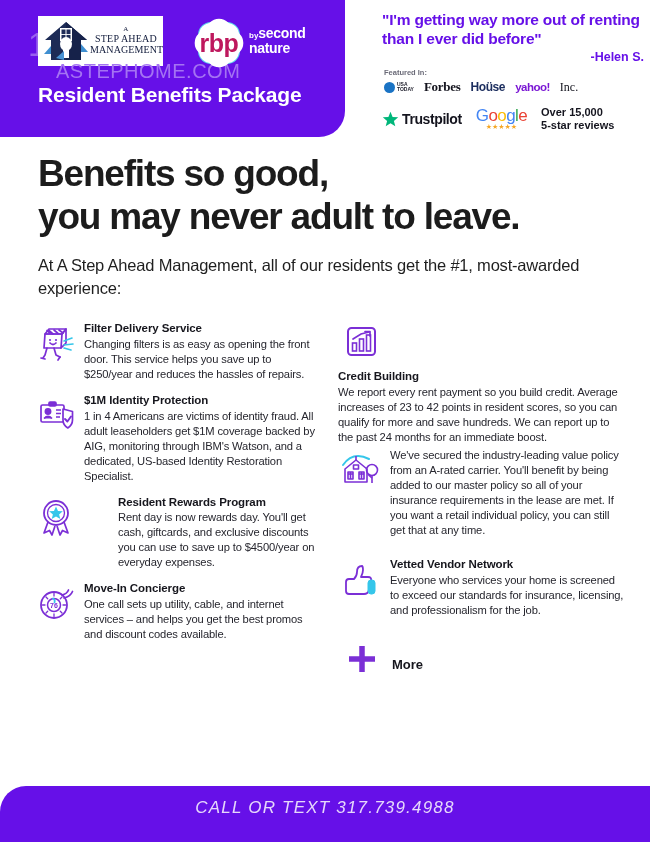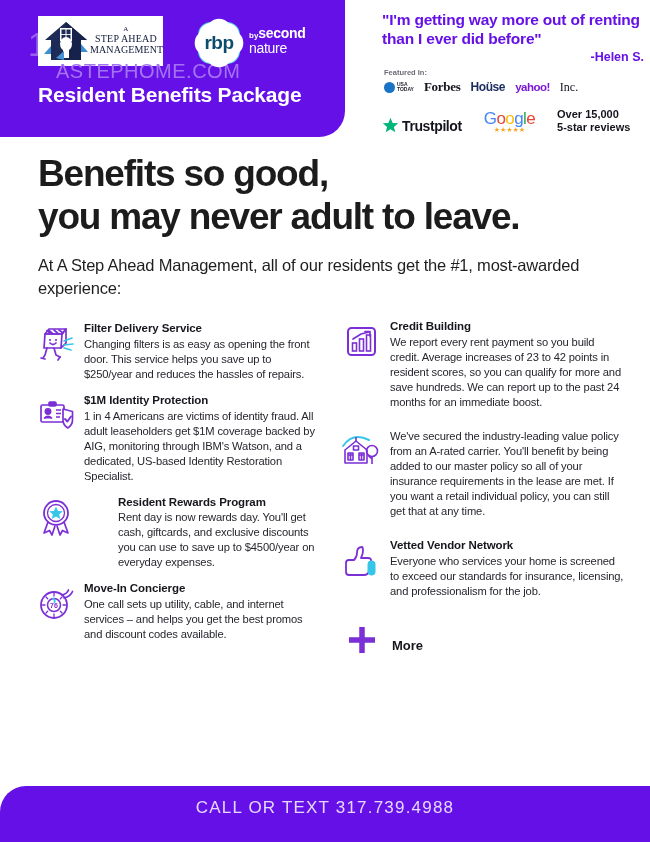--- a/index.html
+++ b/index.html
@@ -49,30 +49,30 @@
   .logo-words .l2 { font-size: 10px; letter-spacing: .2px; margin-top: 1px; }
   .logo-words .l3 { font-size: 10px; letter-spacing: .1px; margin-top: 1px; }
 
   .rbp-badge {
     position: absolute; left: 192px; top: 16px;
     width: 54px; height: 54px; z-index: 5;
   }
   .rbp-badge .rbp-label {
     position: absolute; left: 0; top: 0; width: 54px; height: 54px;
     display: flex; align-items: center; justify-content: center;
-    font-size: 19px; font-weight: 700; color: #0c4a6e;
+    font-size: 25px; font-weight: 700; color: #be185d;
     letter-spacing: -0.5px;
   }
   .by-second-nature {
     position: absolute; left: 249px; top: 25px; z-index: 5;
     color: #fff; line-height: 1.02;
   }
   .by-second-nature .by { font-size: 8px; font-weight: 700; }
   .by-second-nature .sn1 { font-size: 14px; font-weight: 700; letter-spacing: -0.3px; display:inline; }
-  .by-second-nature .sn2 { font-size: 14px; font-weight: 400; letter-spacing: -0.3px; display:block; }
+  .by-second-nature .sn2 { font-size: 14px; font-weight: 700; letter-spacing: -0.3px; display:block; }
 
   .header-title {
     position: absolute; left: 38px; top: 83px; z-index: 5;
     font-size: 21px; font-weight: 700; color: #ffffff;
     letter-spacing: -0.2px;
   }
 
   
   .quote-wrap { position: absolute; left: 382px; top: 10px; width: 262px; z-index: 3; }
   .quote-text {
@@ -96,21 +96,21 @@
   .usat-dot { width: 11px; height: 11px; border-radius: 50%; background: #1a73c4; }
   .usat-txt { font-size: 5px; font-weight: 700; color: #1b1b28; line-height: 1.05; }
   .press-forbes { font-family: "Liberation Serif", serif; font-size: 13px; font-weight: 700; color: #14141e; letter-spacing: -0.3px; }
   .press-house { font-size: 12px; font-weight: 700; color: #1b2d5e; letter-spacing: -0.4px; }
   .press-yahoo { font-size: 11.5px; font-weight: 700; color: #7b18d4; letter-spacing: -0.5px; }
   .press-inc { font-family: "Liberation Serif", serif; font-size: 12px; font-weight: 400; color: #14141e; }
 
   .review-row {
     position: absolute; left: 382px; top: 104px;
     width: 266px; height: 30px; z-index: 3;
-    display: flex; align-items: flex-end; gap: 22px;
+    display: flex; align-items: center; gap: 14px;
   }
   .trustpilot { display: flex; align-items: center; gap: 3px; }
   .tp-name { font-size: 14px; font-weight: 600; color: #14141e; letter-spacing: -0.4px; }
   .google-wrap { text-align: center; }
   .google-word { font-size: 17px; font-weight: 500; letter-spacing: -0.6px; line-height: 1; }
   .google-word span { font-family: "Liberation Sans", sans-serif; }
   .g-stars { font-size: 7px; color: #f5a623; letter-spacing: 0px; margin-top: -1px; }
   .reviews-txt { font-size: 11px; font-weight: 700; color: #14141e; line-height: 1.18; }
 
   
@@ -156,20 +156,21 @@
     width: 650px; height: 56px;
     background: #6610e8;
     border-top-left-radius: 26px;
   }
   .footer-text {
     position: absolute; left: 0; top: 12px; width: 650px;
     text-align: center;
     font-size: 17px; font-weight: 400; color: #e6d8fb;
     letter-spacing: 1.2px;
     font-variant: small-caps;
+    font-style: italic;
   }
 </style>
 </head>
 <body>
 
 <div class="page">
 
   <div class="header-panel"></div>
 
   <div class="ghost-text">119          Dr</div>
@@ -355,21 +356,21 @@
       <div class="benefit-body">
         <div class="benefit-title">Move-In Concierge</div>
         <div class="benefit-desc">One call sets up utility, cable, and internet services – and helps you get the best promos and discount codes available.</div>
       </div>
     </div>
 
   </div>
 
   <div class="col col-right">
 
-    <div class="benefit" style="margin-bottom:16px;">
+    <div class="benefit" style="margin-bottom:0;flex-direction:column;">
       <div class="benefit-icon">
         <svg width="44" height="42" viewBox="0 0 44 42">
           <rect x="8" y="8" width="27" height="27" rx="3.5" fill="none" stroke="#7b2fd6" stroke-width="2"></rect>
           <rect x="12.5" y="23" width="4" height="8" fill="none" stroke="#7b2fd6" stroke-width="1.6"></rect>
           <rect x="19.5" y="19" width="4" height="12" fill="none" stroke="#7b2fd6" stroke-width="1.6"></rect>
           <rect x="26.5" y="15" width="4" height="16" fill="none" stroke="#7b2fd6" stroke-width="1.6"></rect>
           <path d="M13 19 L21 14 L29 12" fill="none" stroke="#7b2fd6" stroke-width="1.7" stroke-linecap="round"></path>
           <path d="M25 11.5 L30 11.5 L30 16" fill="none" stroke="#7b2fd6" stroke-width="1.7" stroke-linecap="round" stroke-linejoin="round"></path>
         </svg>
       </div>

